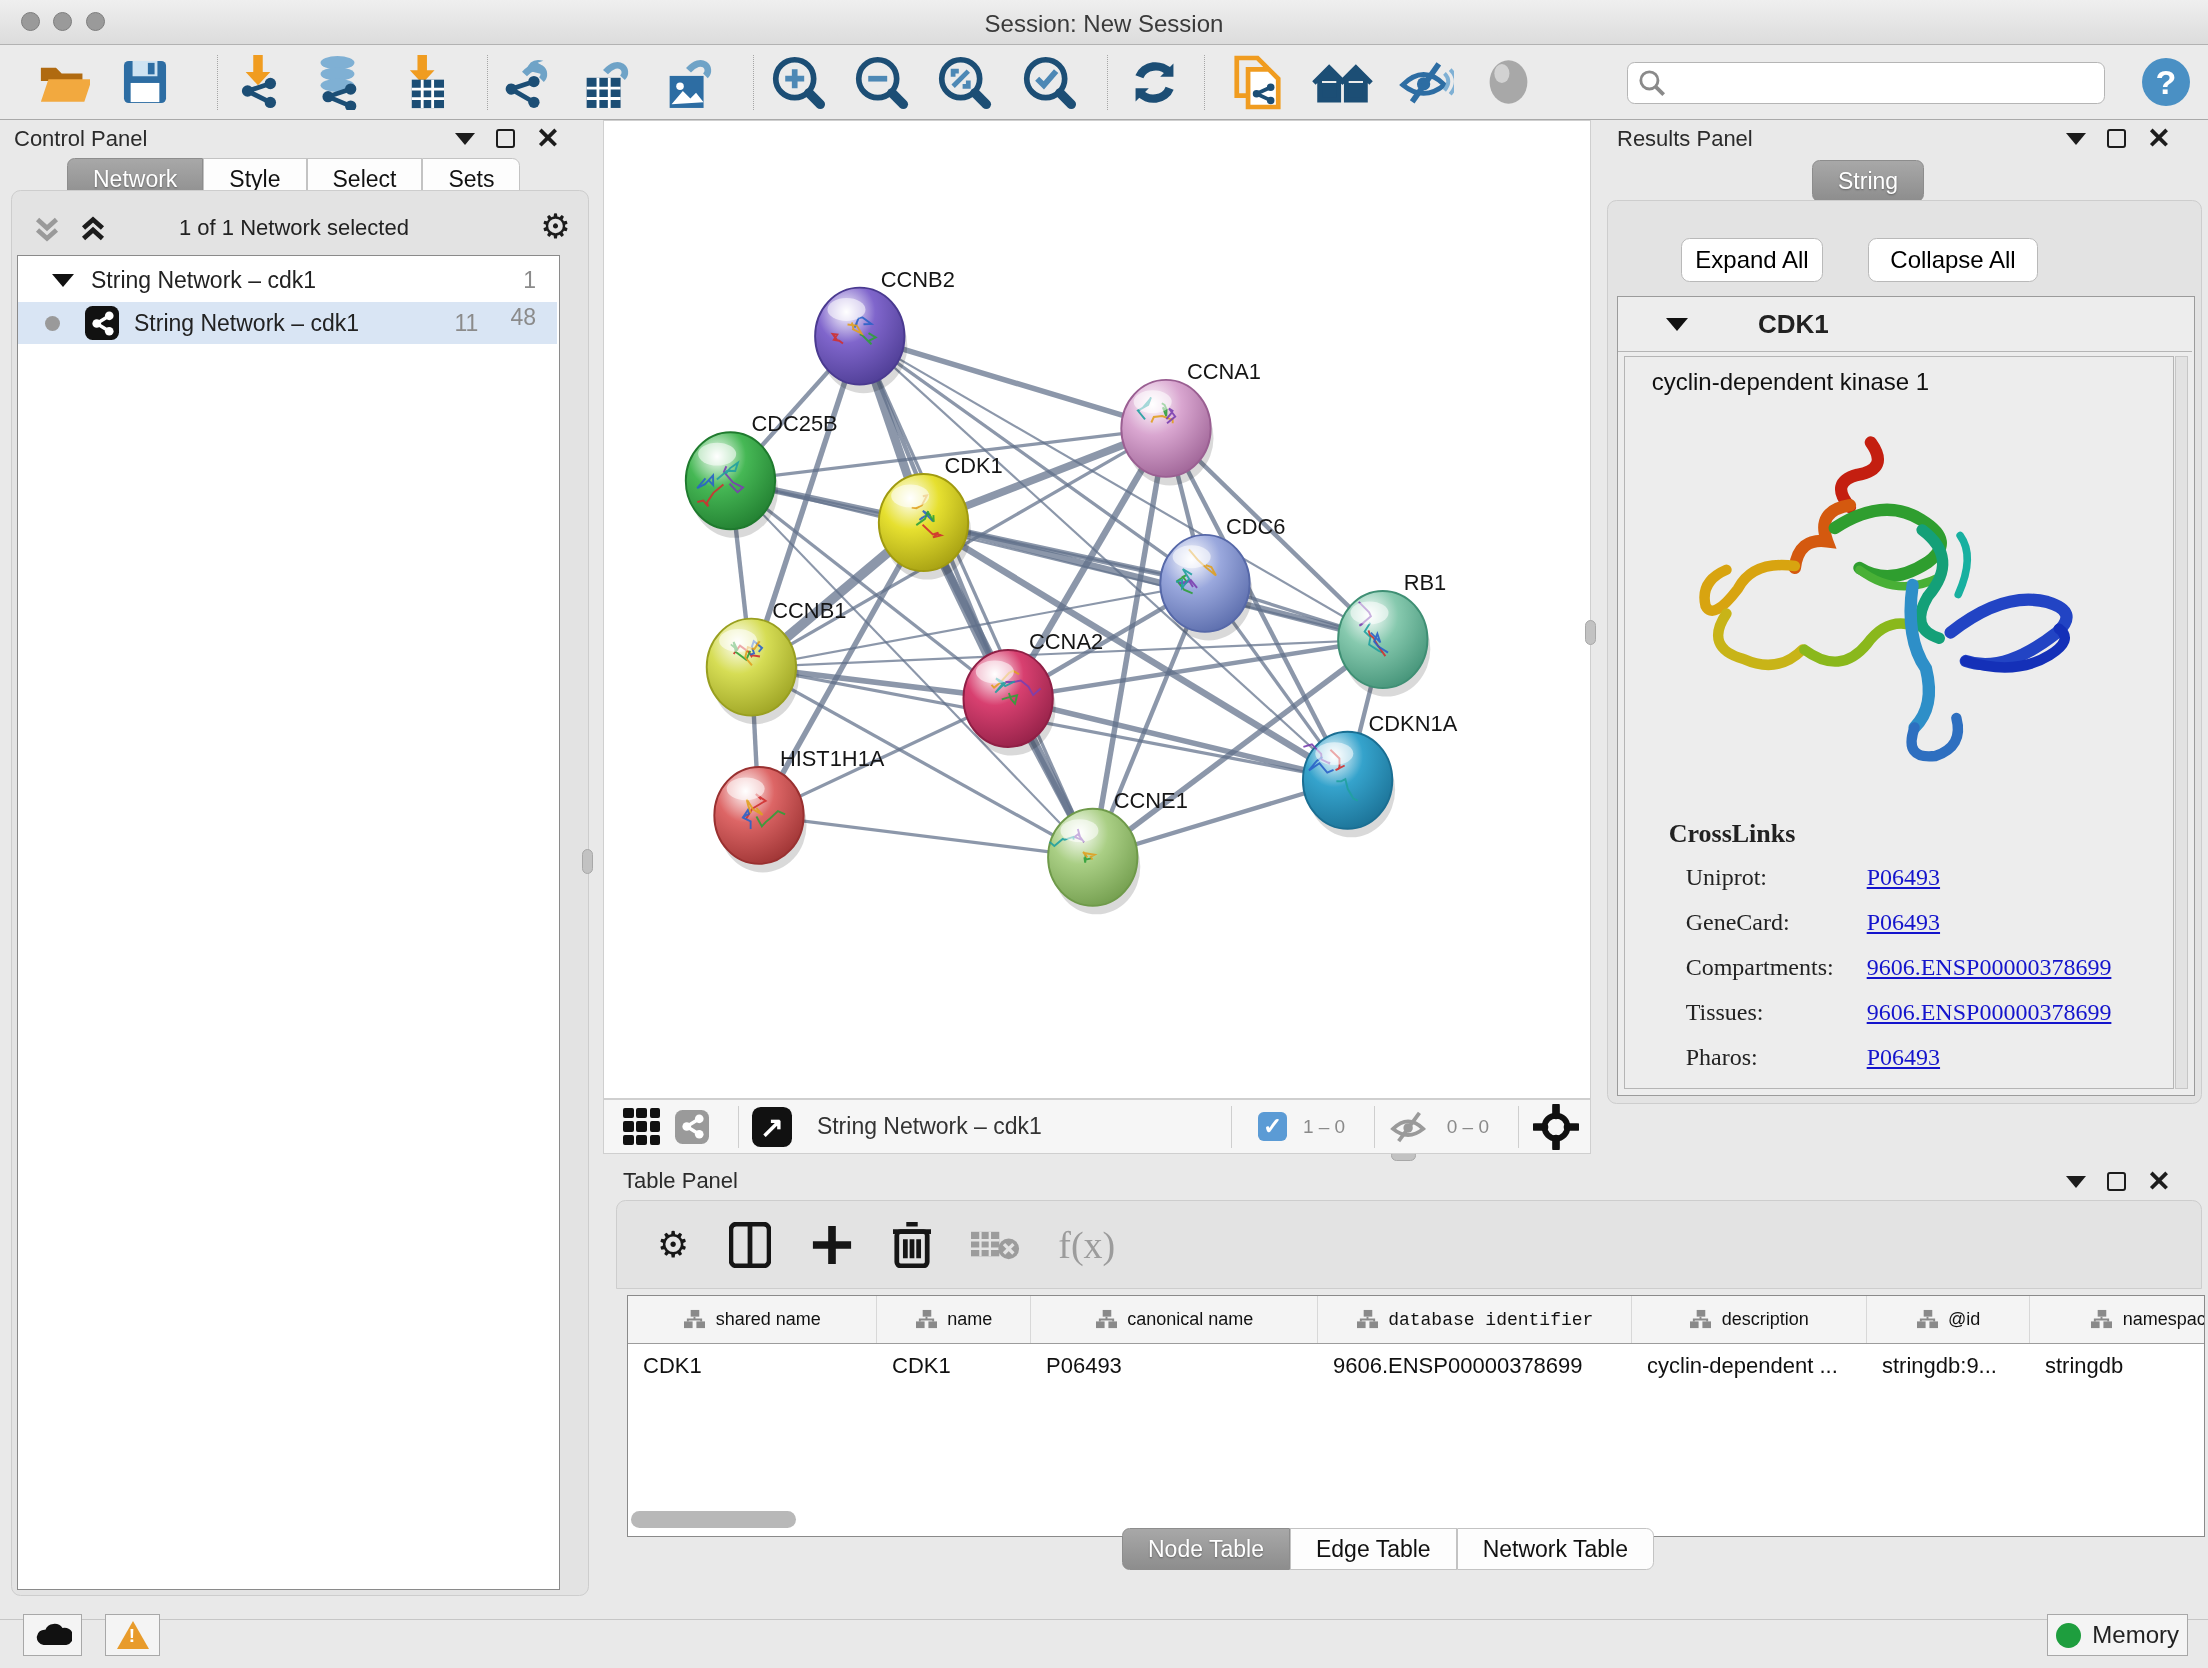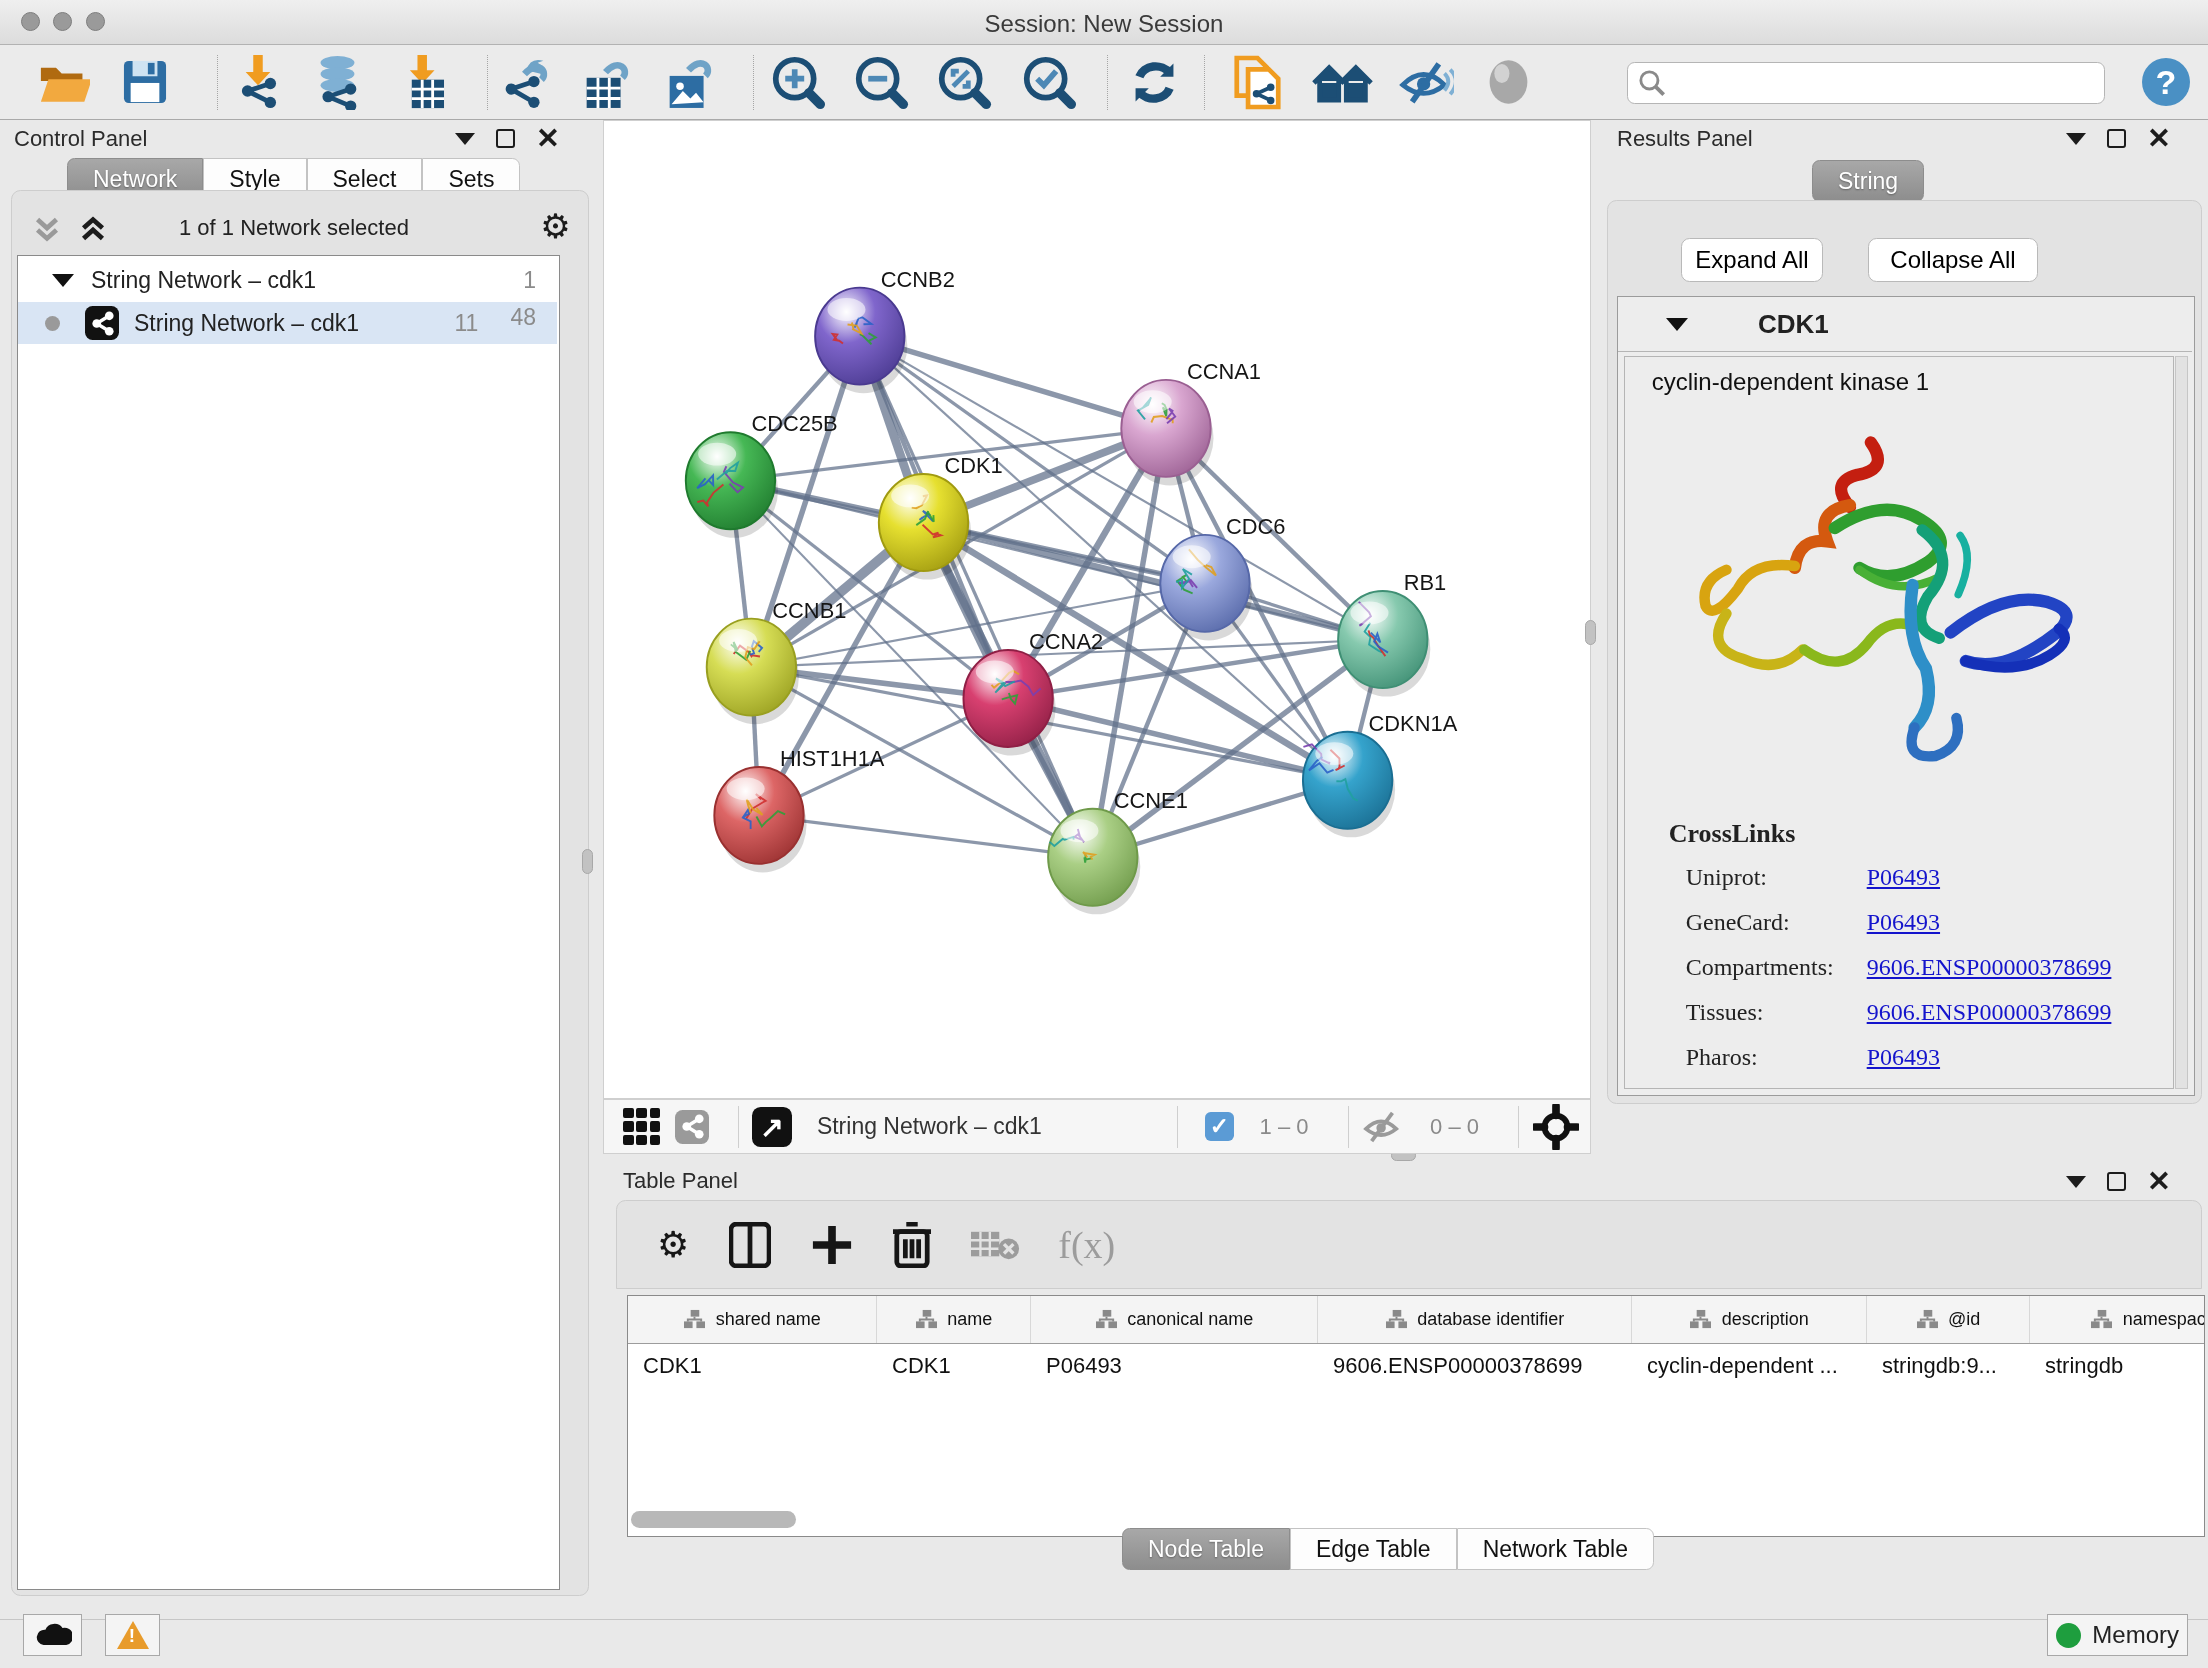--- a/index.html
+++ b/index.html
@@ -67,21 +67,21 @@
   #net-area { left:603px; top:120px; width:988px; height:979px; background:#fff; border:1px solid #cfcfcf; }
   #net-nav { left:603px; top:1099px; width:988px; height:55px; background:#f6f6f6;
     border:1px solid #cfcfcf; display:flex; align-items:center; }
   .nav-sep { width:1px; height:42px; background:#cfcfcf; margin:0 13.3px; }
   #grid-icon { display:grid; grid-template-columns:repeat(3,10.5px); grid-template-rows:repeat(3,10.5px);
     gap:2.9px; margin-left:19px; }
   #grid-icon b { background:#111; border-radius:1.9px; }
   .extlink { width:40px; height:40px; background:#111; border-radius:8.6px; color:#fff;
     font-size:28.5px; text-align:center; line-height:40px; font-weight:bold; }
   #nav-title { font-size:23px; color:#333; margin-left:25px; }
-  .nav-count { font-size:22px; color:#8a8a8a; margin:0 26px; }
+  .nav-count { font-size:19px; color:#8a8a8a; margin:0 16px; }
   .checkbox { width:28.5px; height:28.5px; background:#5b9bd5; border-radius:5.7px; color:#fff;
     font-size:23px; font-weight:bold; text-align:center; line-height:28.5px; margin-left:13.3px; }
   .splitter-dot { background:#c2c2c2; border:1px solid #a8a8a8; border-radius:9.5px; }
 
   
   #rp-title { left:1617px; top:126px; }
   #rp-ctls { left:2066px; top:129px; }
   #rp-tab { left:1812px; top:160px; }
   #rp-body { left:1607px; top:200px; width:595px; height:904px; }
   .rp-btn { position:absolute; top:37px; height:44px; background:#fff; border:1px solid #b9b9b9;
@@ -683,21 +683,21 @@
       </div>
       <div class="th" style="width: 287px;">
         <svg width="23" height="21" viewBox="0 0 24 22">
           <rect x="8" y="1" width="9" height="7" fill="#8a8a8a"></rect>
           <rect x="1" y="13" width="9" height="7" fill="#8a8a8a"></rect>
           <rect x="14" y="13" width="9" height="7" fill="#8a8a8a"></rect>
           <path d="M12 8 v3 M5 13 v-2 h14 v2" stroke="#8a8a8a" stroke-width="2" fill="none"></path>
         </svg>
         <span>canonical name</span>
       </div>
-      <div class="th" style="width: 314px;">
+      <div class="th" style="width: 314px; font-family: Liberation Mono, monospace;">
         <svg width="23" height="21" viewBox="0 0 24 22">
           <rect x="8" y="1" width="9" height="7" fill="#8a8a8a"></rect>
           <rect x="1" y="13" width="9" height="7" fill="#8a8a8a"></rect>
           <rect x="14" y="13" width="9" height="7" fill="#8a8a8a"></rect>
           <path d="M12 8 v3 M5 13 v-2 h14 v2" stroke="#8a8a8a" stroke-width="2" fill="none"></path>
         </svg>
         <span>database identifier</span>
       </div>
       <div class="th" style="width: 235px;">
         <svg width="23" height="21" viewBox="0 0 24 22">

